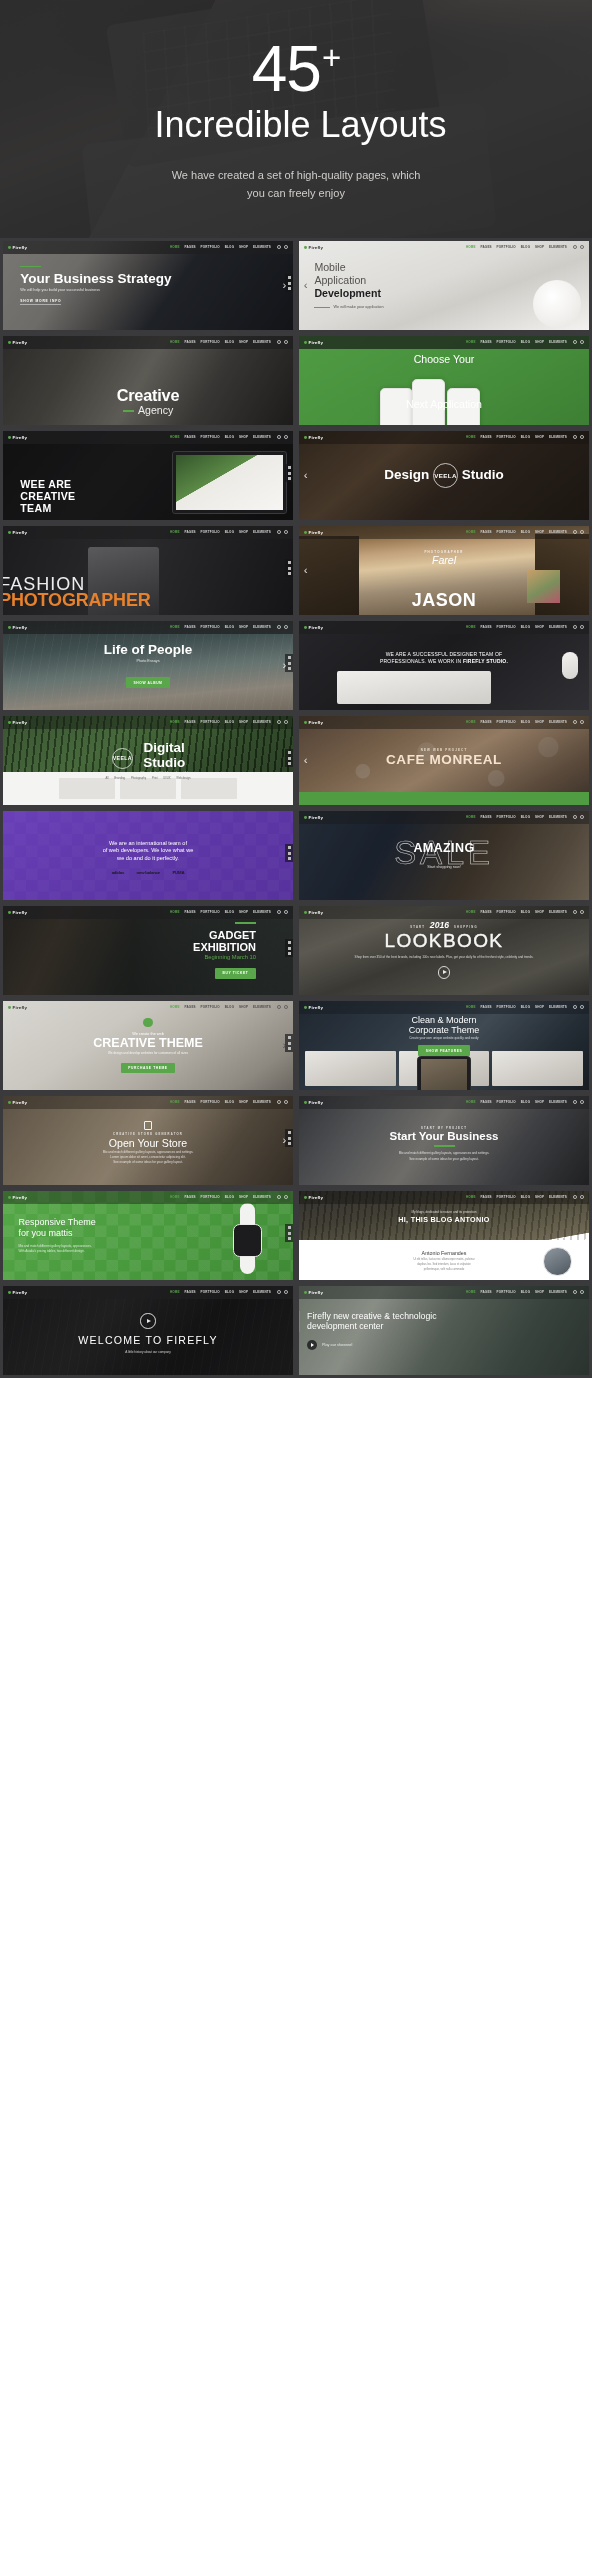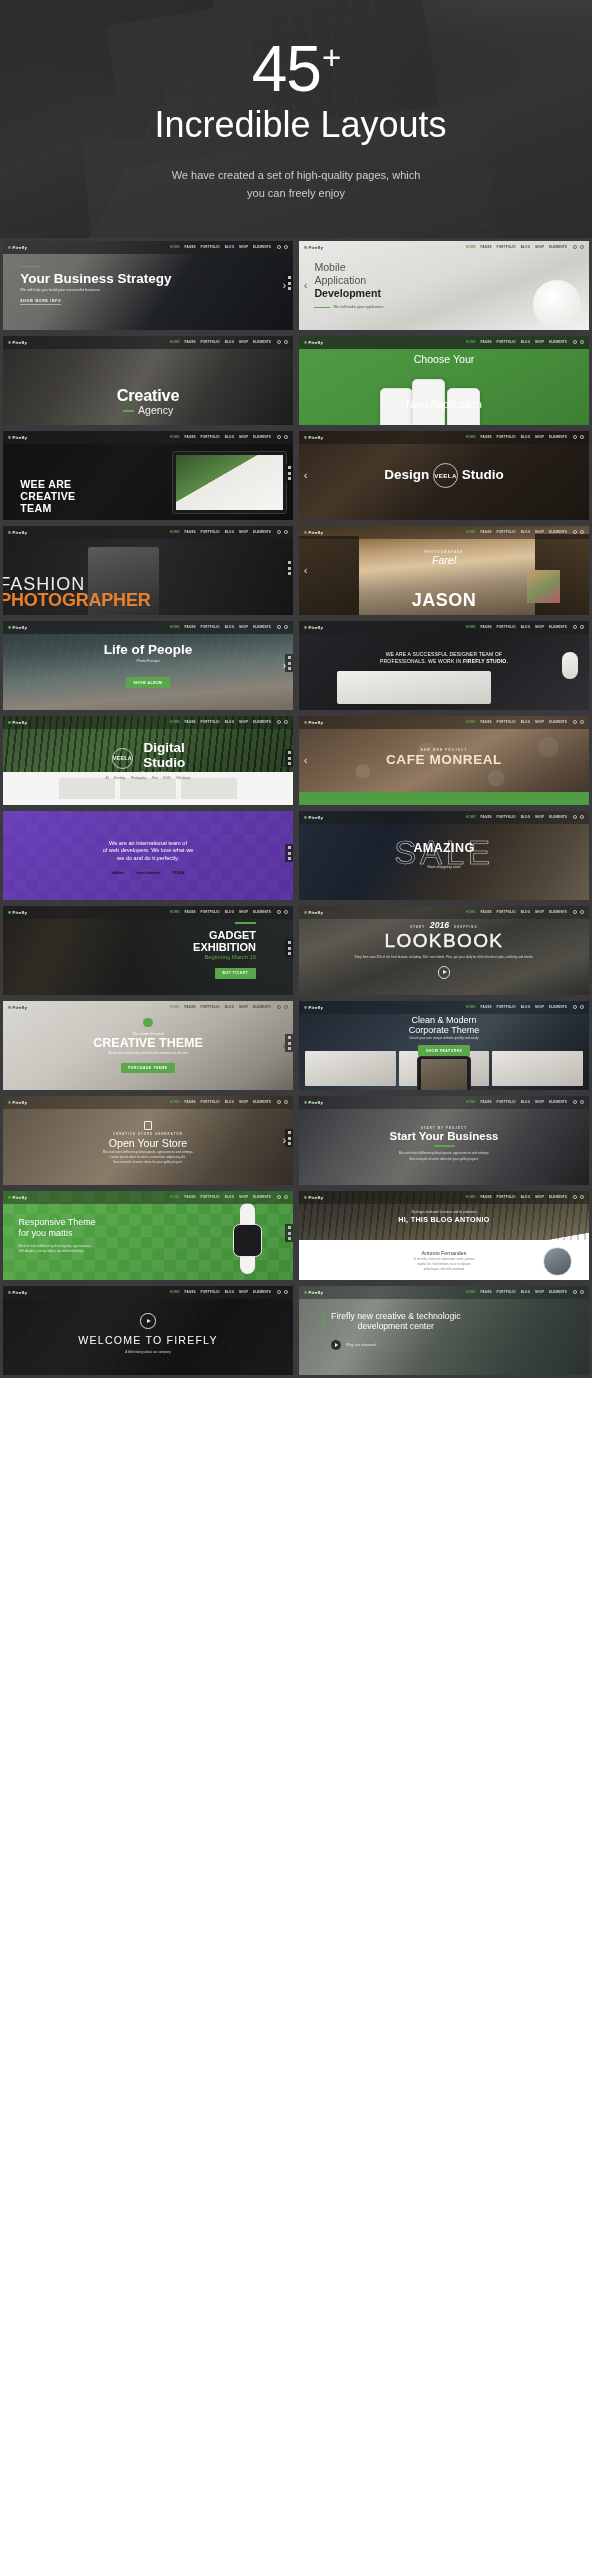--- a/index.html
+++ b/index.html
@@ -1307,21 +1307,21 @@
           <span>PORTFOLIO</span>
           <span>BLOG</span>
           <span>SHOP</span>
           <span>ELEMENTS</span>
         </span>
         <span class="nav-tools on-dark">
             <i></i>
             <i></i>
           </span>
       </div>
-      <div class="content" style="padding-left:24px;align-items:flex-start;text-align:center;">
+      <div class="content" style="padding-left:0;align-items:flex-start;">
         <div class="row-flex" style="align-items:stretch;">
           <span class="accent-bar"></span>
           <span>
             <span class="h-md" style="font-size:8.7px;display:block;"><b>Firefly</b> <span>new creative &amp; technologic</span></span>
             <span class="h-md" style="font-size:8.7px;display:block;">development center</span>
           </span>
         </div>
         <div class="row-flex" style="margin-top:7.7px;margin-left:7.7px;gap:4.8px;">
           <span class="play small"></span>
           <span class="t-xs">Play our showreel</span>

